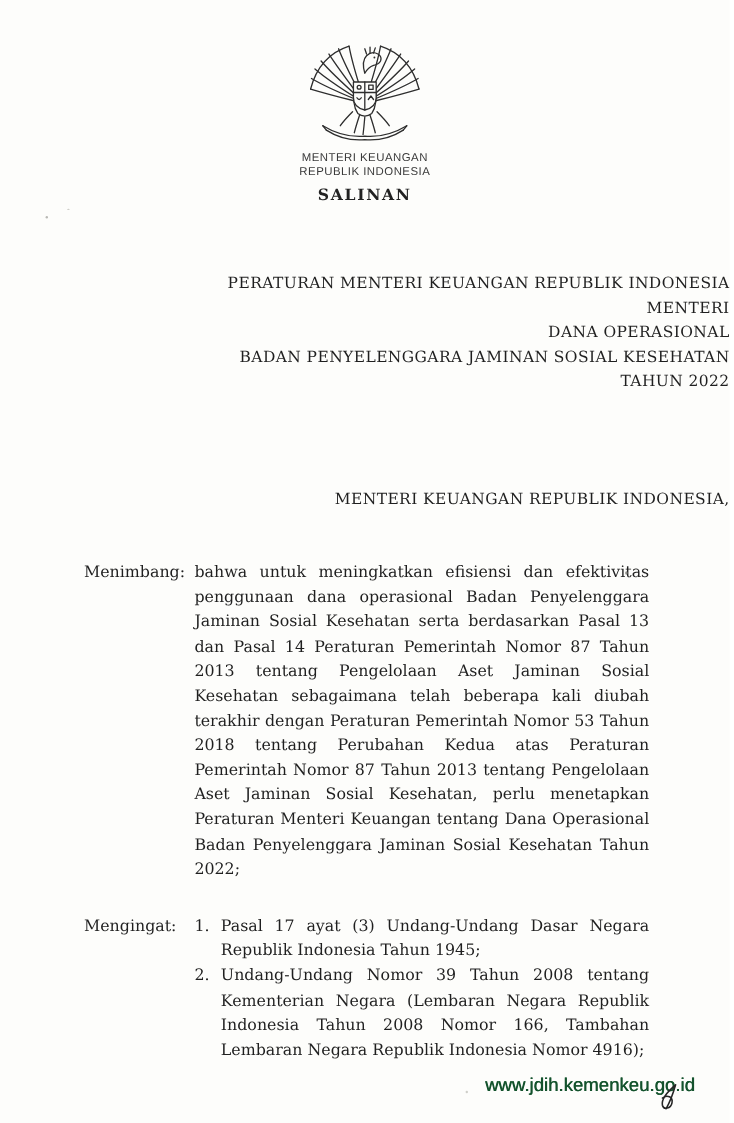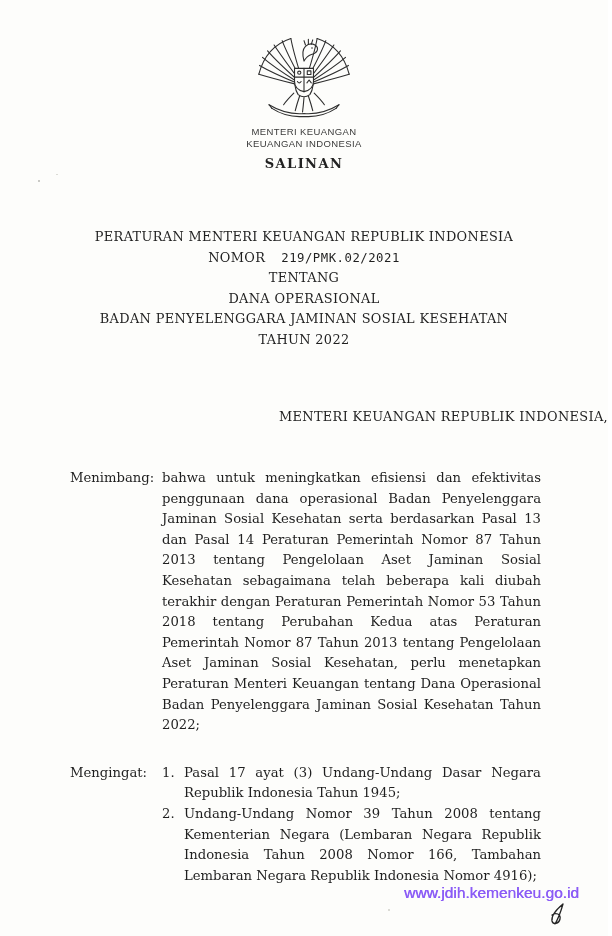--- a/index.html
+++ b/index.html
@@ -7,21 +7,21 @@
     position:relative;width:608px;height:936px;background:#fdfdfb;
     font-family:"DejaVu Serif", serif;color:#1f1f1f;overflow:hidden;
   }
   
   .letterhead{position:absolute;top:36px;left:0;right:0;text-align:center;}
   .emblem{display:block;margin:0 auto;}
   .ministry{margin-top:2px;font-family:"Liberation Sans",sans-serif;
     font-size:9.5px;line-height:11.5px;letter-spacing:.4px;color:#3a3a3a;}
   .salinan{margin-top:7px;font-size:13px;font-weight:bold;letter-spacing:1.4px;color:#222;}
   
-  .title-block{position:absolute;top:227px;left:0;right:0;text-align:center;
+  .title-block{position:absolute;top:227px;left:0;right:0;text-align:right;
     font-size:12.9px;line-height:20.6px;letter-spacing:.35px;}
   .nomor-value{font-family:"DejaVu Sans Mono",monospace;font-size:12.3px;
     letter-spacing:.5px;margin-left:16px;}
   
   .invocation{position:absolute;top:368px;left:0;right:0;text-align:center;
     font-size:12.9px;letter-spacing:.35px;}
   .issuer{position:absolute;top:409px;left:0;right:0;text-align:right;
     font-size:12.9px;letter-spacing:.35px;}
   
   .clauses{position:absolute;top:468px;left:70px;width:471px;
@@ -90,31 +90,28 @@
 
         <path d="M56,78 Q46,88 42,94 M84,78 Q94,88 98,94"></path>
 
         <path d="M22,94 Q45,108 70,106 Q95,108 118,94"></path>
         <path d="M26,99 Q46,112 70,110 Q94,112 114,99"></path>
         <path d="M22,94 L26,99 M118,94 L114,99"></path>
       </g>
     </svg>
     <div class="ministry">
       <div>MENTERI KEUANGAN</div>
-      <div>KEUANGAN INDONESIA</div>
+      <div>REPUBLIK INDONESIA</div>
     </div>
     <div class="salinan">SALINAN</div>
   </div>
 
   <div class="title-block">
     <div>PERATURAN MENTERI KEUANGAN REPUBLIK INDONESIA</div>
-    <div>
-      <span>NOMOR</span><span class="nomor-value">219/PMK.02/2021</span>
-    </div>
-    <div>TENTANG</div>
+    <div>MENTERI</div>
     <div>DANA OPERASIONAL</div>
     <div>BADAN PENYELENGGARA JAMINAN SOSIAL KESEHATAN</div>
     <div>TAHUN 2022</div>
   </div>
 
   <div class="issuer">MENTERI KEUANGAN REPUBLIK INDONESIA,</div>
 
   <div class="clauses">
 
     <div class="clause">
@@ -137,21 +134,21 @@
         </div>
         <div class="num-item">
           <div class="num">2.</div>
           <div class="num-text just">Undang-Undang Nomor 39 Tahun 2008 tentang Kementerian Negara (Lembaran Negara Republik Indonesia Tahun 2008 Nomor 166, Tambahan Lembaran Negara Republik Indonesia Nomor 4916);</div>
         </div>
       </div>
     </div>
 
   </div>
 
-  <div class="website" style="color: #8b5cf6;">www.jdih.kemenkeu.go.id</div>
+  <div class="website" style="color: #14532d; margin-top: 12px;">www.jdih.kemenkeu.go.id</div>
 
   <svg class="paraf" width="24" height="24" viewBox="0 0 24 24">
     <path d="M17,2 C11,7 5,14 6,19 C7,23 13,22 14,17 C15,12 10,10 6,13 M17,2 C15,9 12,17 9,22" stroke="#252525" fill="none" stroke-width="1.3" stroke-linecap="round"></path>
   </svg>
 
   <div class="speck s1"></div>
   <div class="speck s2"></div>
   <div class="speck s3"></div>
   <div class="speck s4"></div>
 

